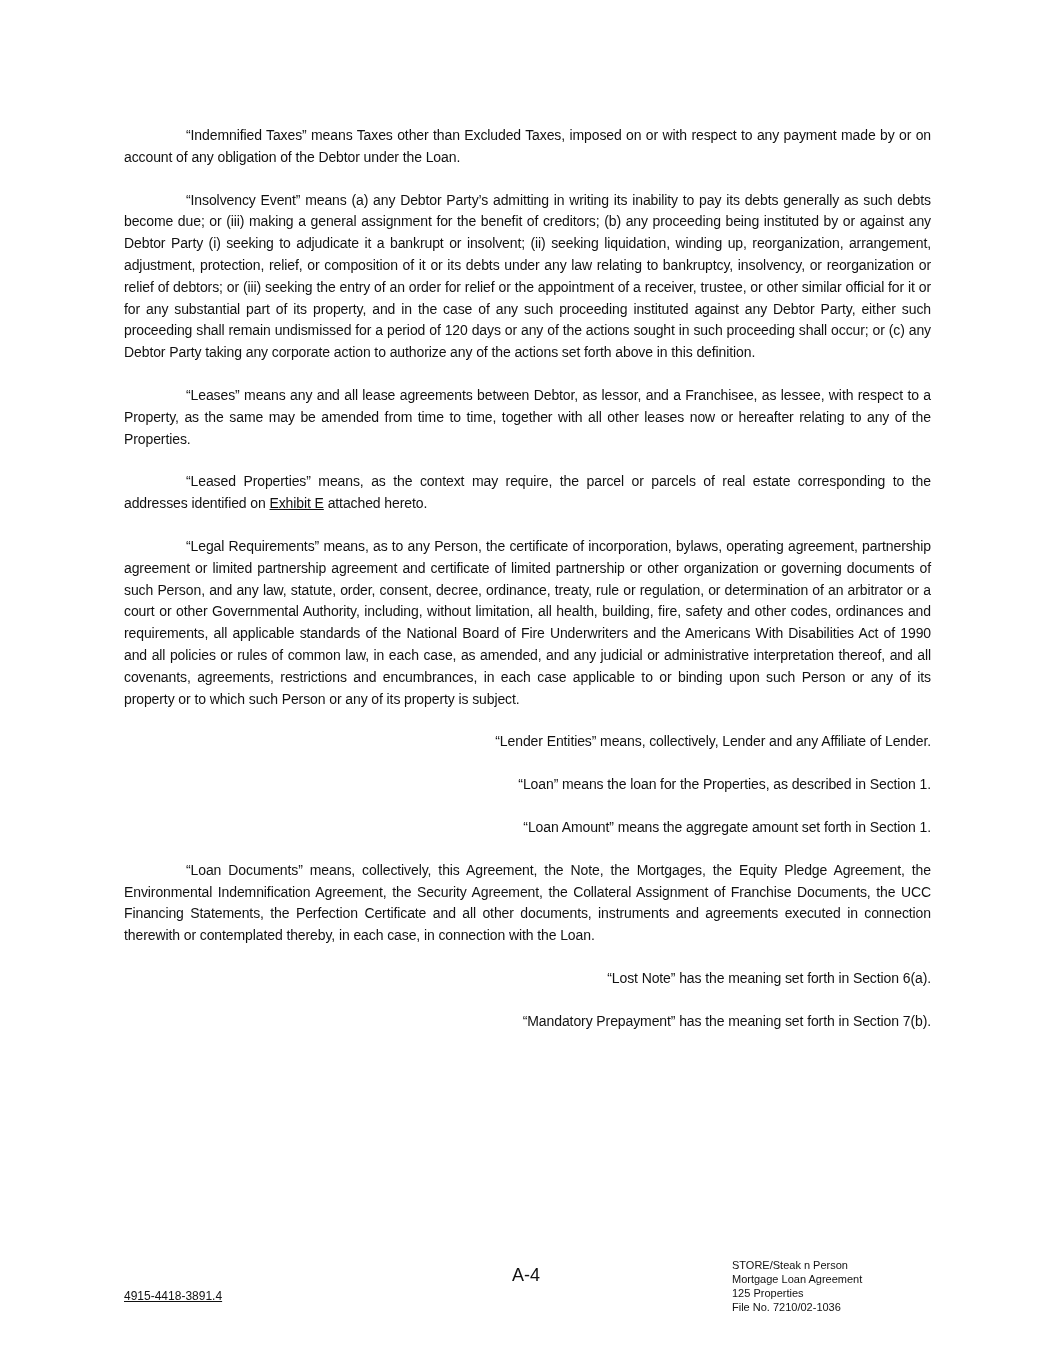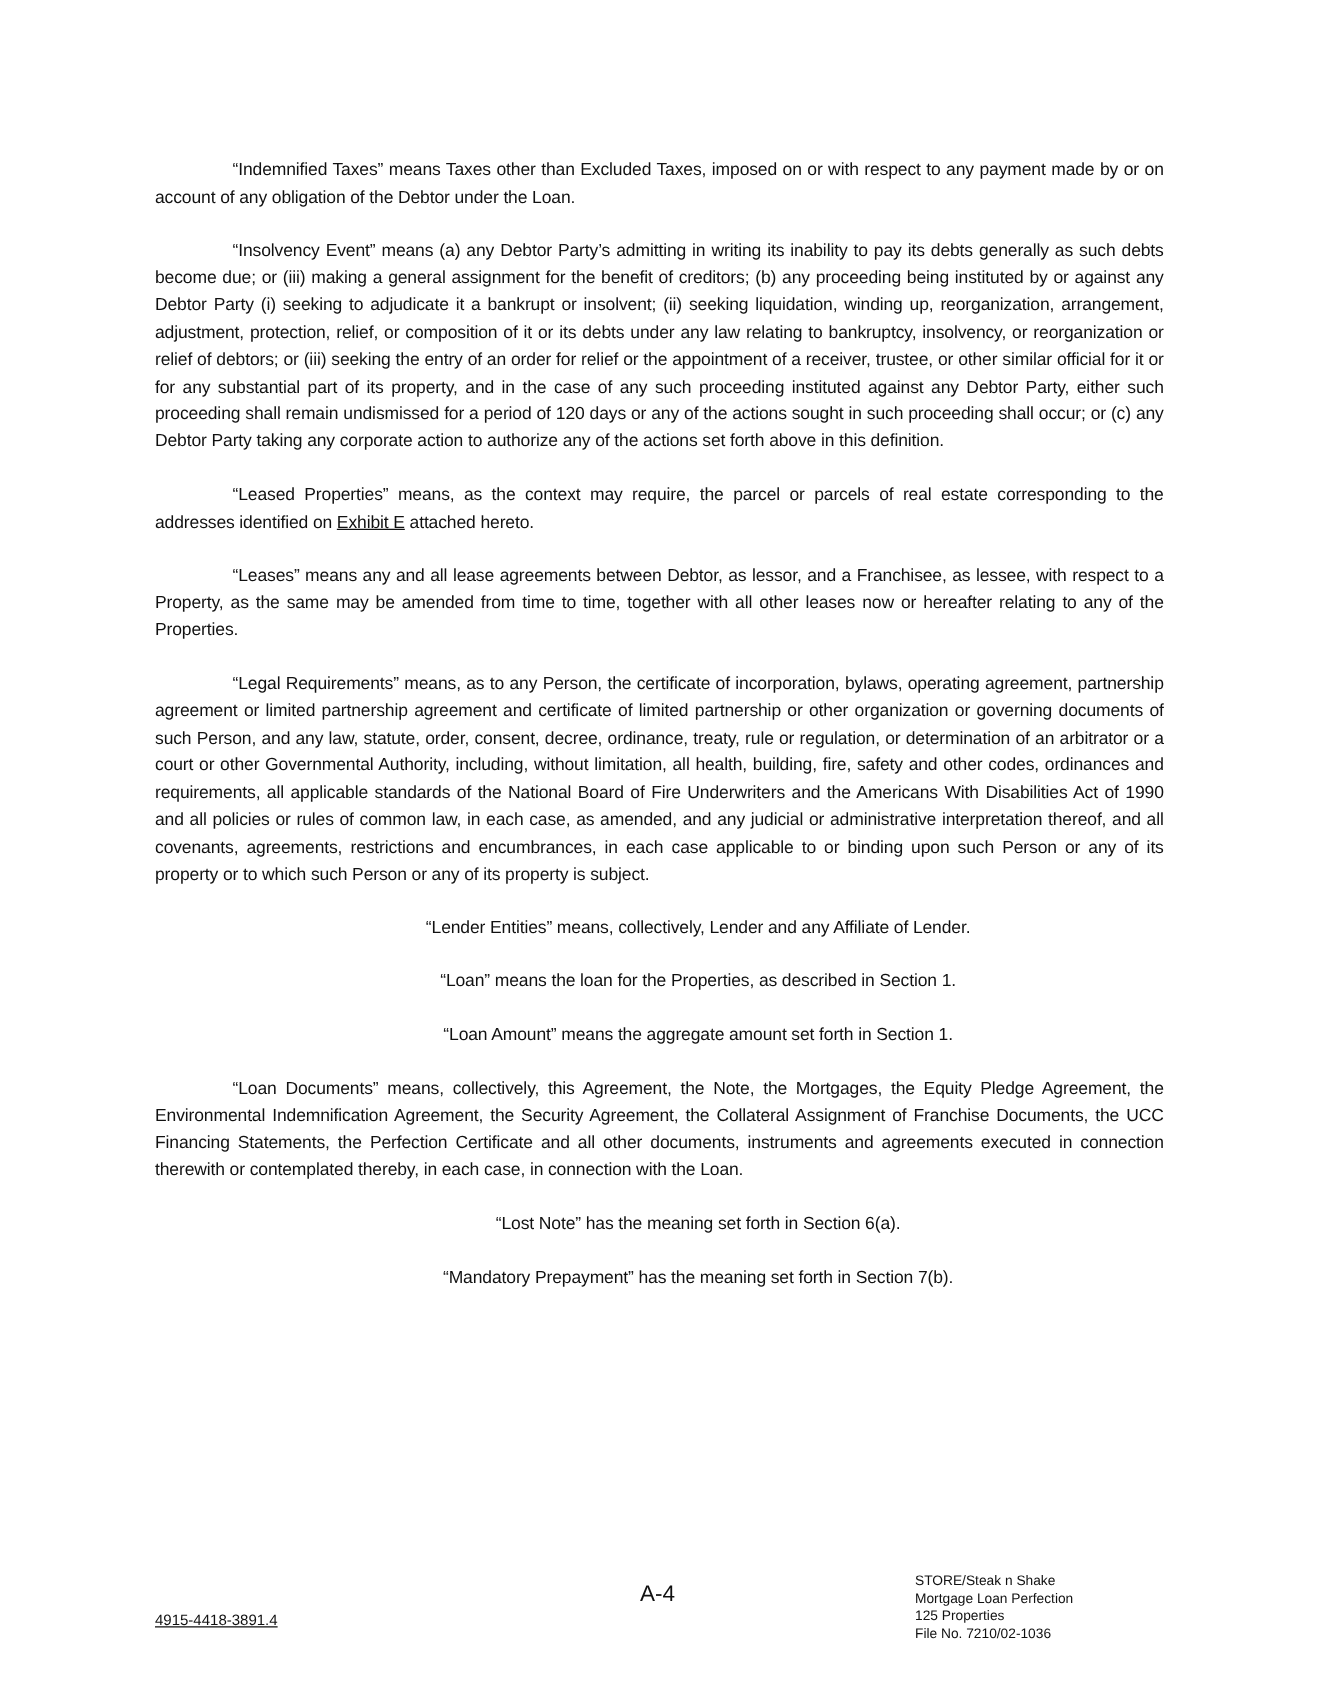--- a/index.html
+++ b/index.html
@@ -23,21 +23,21 @@
     }
     .para {
       font-size: 14px;
       line-height: 21.8px;
       text-align: justify;
       text-indent: 62px;
       margin: 0 0 21px 0;
       letter-spacing: -0.1px;
     }
     .para.short {
-      text-align: center;
+      text-align: right;
     }
     .u {
       text-decoration: underline;
     }
     .footer-id {
       position: absolute;
       left: 124px;
       top: 1289px;
       font-size: 12px;
       text-decoration: underline;
@@ -57,31 +57,31 @@
       line-height: 14px;
     }
     .footer-meta div { margin: 0; }
   </style>
 </head>
 <body>
 
 <div class="page">
   <p class="para">“Indemnified Taxes” means Taxes other than Excluded Taxes, imposed on or with respect to any payment made by or on account of any obligation of the Debtor under the Loan.</p>
   <p class="para">“Insolvency Event” means (a) any Debtor Party’s admitting in writing its inability to pay its debts generally as such debts become due; or (iii) making a general assignment for the benefit of creditors; (b) any proceeding being instituted by or against any Debtor Party (i) seeking to adjudicate it a bankrupt or insolvent; (ii) seeking liquidation, winding up, reorganization, arrangement, adjustment, protection, relief, or composition of it or its debts under any law relating to bankruptcy, insolvency, or reorganization or relief of debtors; or (iii) seeking the entry of an order for relief or the appointment of a receiver, trustee, or other similar official for it or for any substantial part of its property, and in the case of any such proceeding instituted against any Debtor Party, either such proceeding shall remain undismissed for a period of 120 days or any of the actions sought in such proceeding shall occur; or (c) any Debtor Party taking any corporate action to authorize any of the actions set forth above in this definition.</p>
+  <p class="para">“Leases” means any and all lease agreements between Debtor, as lessor, and a Franchisee, as lessee, with respect to a Property, as the same may be amended from time to time, together with all other leases now or hereafter relating to any of the Properties.</p>
   <p class="para"><span>“Leased Properties” means, as the context may require, the parcel or parcels of real estate corresponding to the addresses identified on </span><span class="u">Exhibit E</span><span> attached hereto.</span></p>
-  <p class="para">“Leases” means any and all lease agreements between Debtor, as lessor, and a Franchisee, as lessee, with respect to a Property, as the same may be amended from time to time, together with all other leases now or hereafter relating to any of the Properties.</p>
   <p class="para">“Legal Requirements” means, as to any Person, the certificate of incorporation, bylaws, operating agreement, partnership agreement or limited partnership agreement and certificate of limited partnership or other organization or governing documents of such Person, and any law, statute, order, consent, decree, ordinance, treaty, rule or regulation, or determination of an arbitrator or a court or other Governmental Authority, including, without limitation, all health, building, fire, safety and other codes, ordinances and requirements, all applicable standards of the National Board of Fire Underwriters and the Americans With Disabilities Act of 1990 and all policies or rules of common law, in each case, as amended, and any judicial or administrative interpretation thereof, and all covenants, agreements, restrictions and encumbrances, in each case applicable to or binding upon such Person or any of its property or to which such Person or any of its property is subject.</p>
   <p class="para short">“Lender Entities” means, collectively, Lender and any Affiliate of Lender.</p>
   <p class="para short">“Loan” means the loan for the Properties, as described in Section 1.</p>
   <p class="para short">“Loan Amount” means the aggregate amount set forth in Section 1.</p>
   <p class="para">“Loan Documents” means, collectively, this Agreement, the Note, the Mortgages, the Equity Pledge Agreement, the Environmental Indemnification Agreement, the Security Agreement, the Collateral Assignment of Franchise Documents, the UCC Financing Statements, the Perfection Certificate and all other documents, instruments and agreements executed in connection therewith or contemplated thereby, in each case, in connection with the Loan.</p>
   <p class="para short">“Lost Note” has the meaning set forth in Section 6(a).</p>
   <p class="para short">“Mandatory Prepayment” has the meaning set forth in Section 7(b).</p>
 </div>
 
 <div class="footer-page">A-4</div>
 <div class="footer-id">4915-4418-3891.4</div>
 <div class="footer-meta">
-  <div>STORE/Steak n Shake</div>
-  <div>Mortgage Loan Perfection</div>
+  <div>STORE/Steak n Person</div>
+  <div>Mortgage Loan Agreement</div>
   <div>125 Properties</div>
   <div>File No. 7210/02-1036</div>
 </div>
 
 </body></html>

